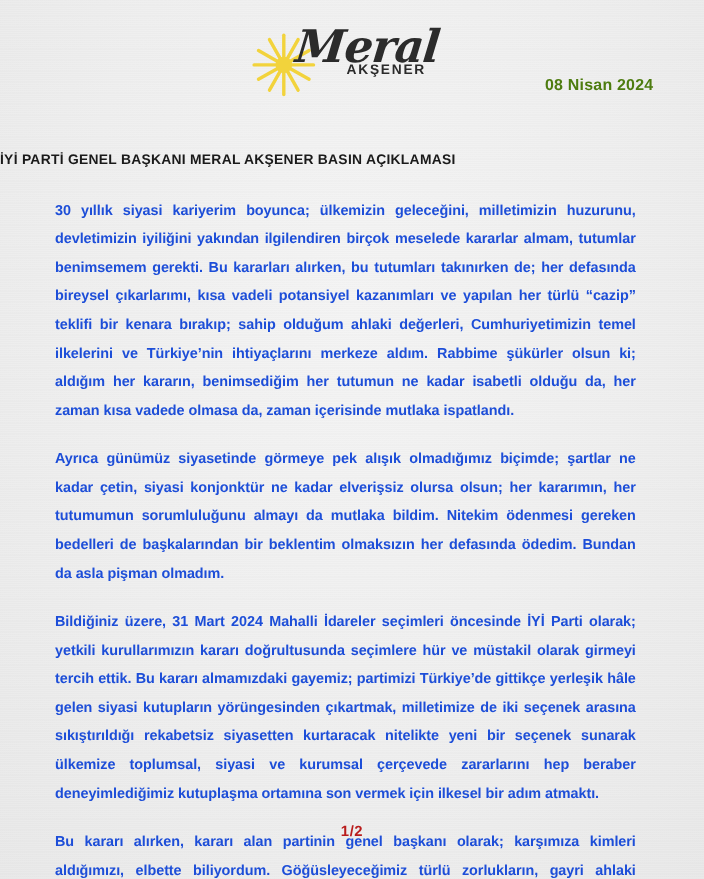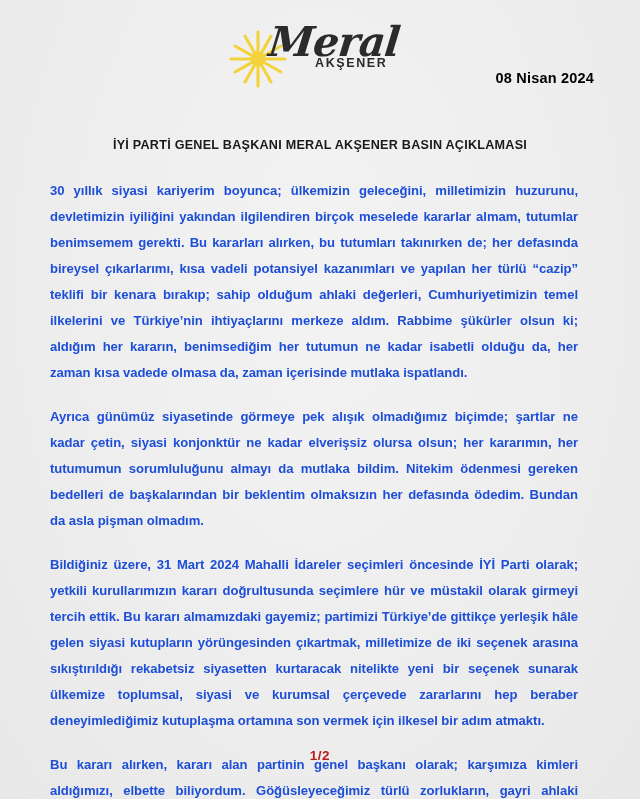--- a/index.html
+++ b/index.html
@@ -88,27 +88,26 @@
     line-height: 1;
   }
 
   .doc-date {
     position: absolute;
     right: 46px;
     top: 70px;
     font-size: 14.5px;
     font-weight: 600;
     letter-spacing: 0.2px;
-    color: #000000;
+    color: #4d7c0f;
   }
 
   
   .doc-title {
     margin: 28px 0 0 0;
-    text-align: center;
     font-size: 12.6px;
     font-weight: 700;
     letter-spacing: 0.25px;
     color: #1a1a1a;
   }
 
   
   .body-wrap {
     margin: 26px 50px 0 50px;
     width: 540px;

